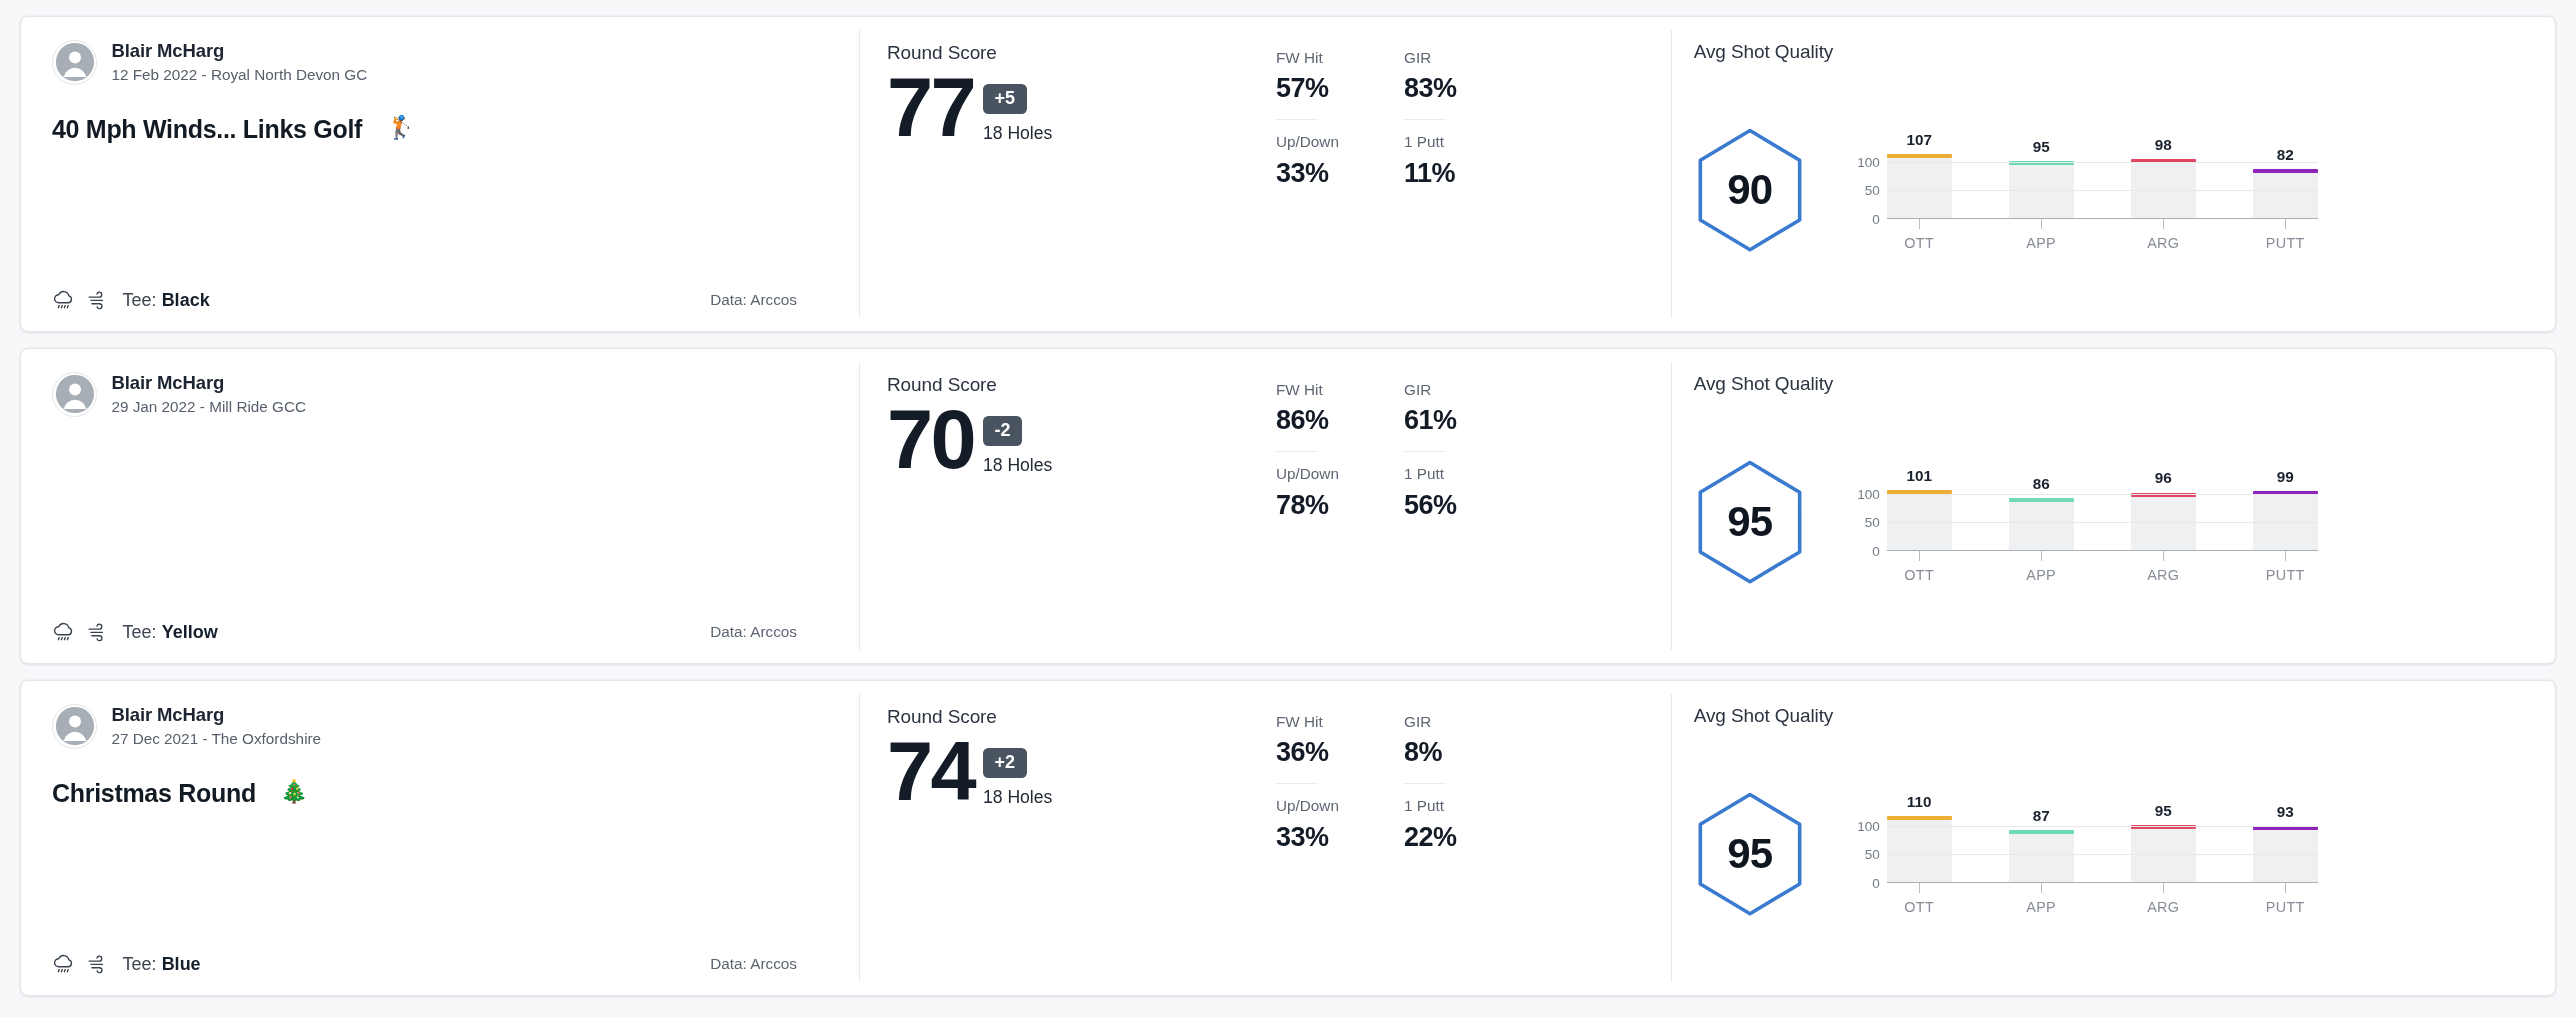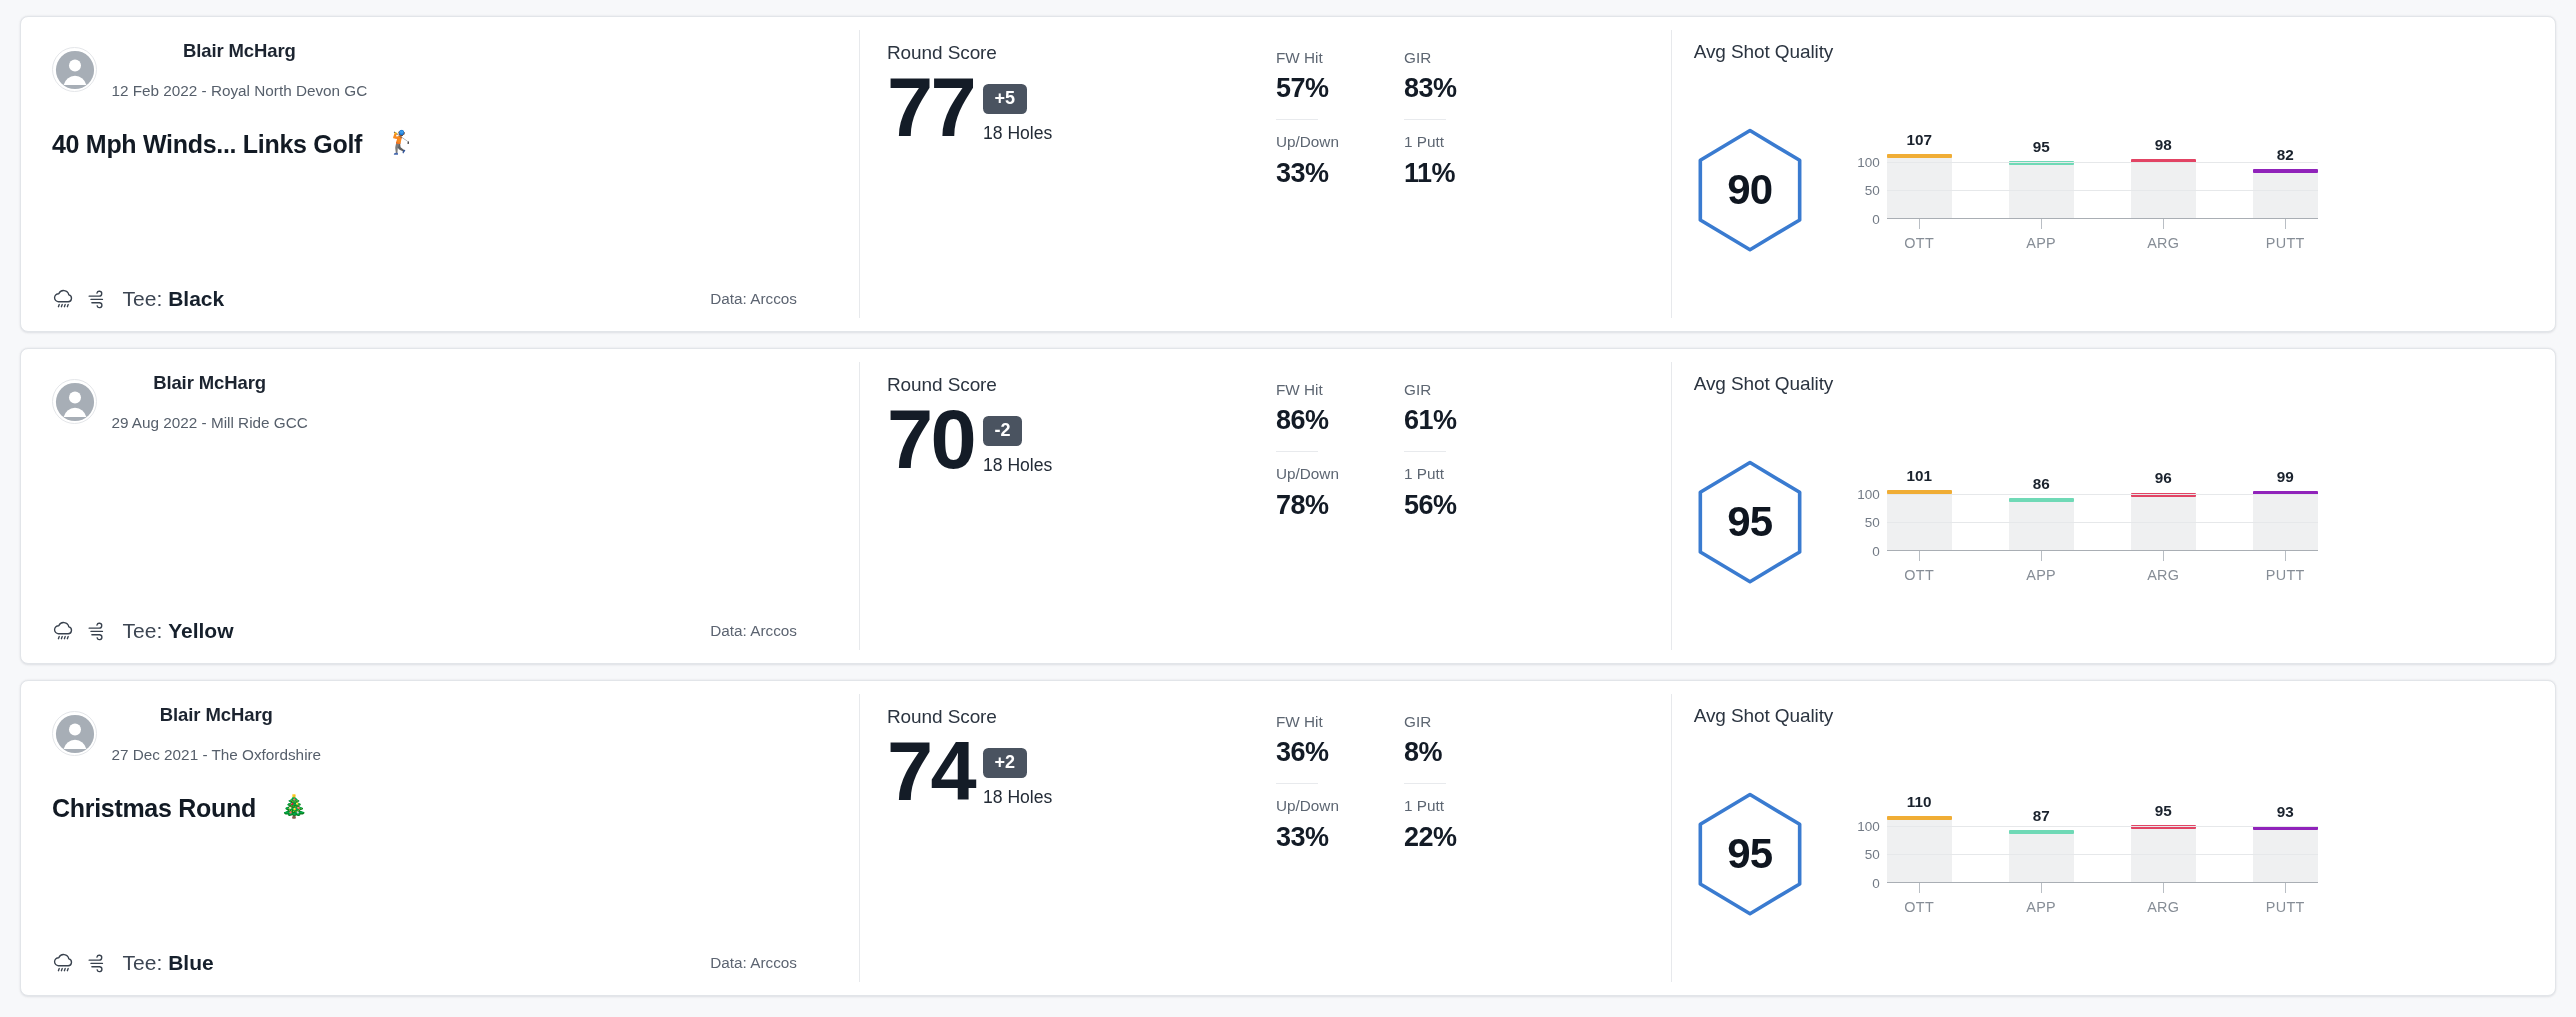--- a/index.html
+++ b/index.html
@@ -52,21 +52,21 @@
 
   .user-row { display: flex; align-items: center; gap: 14.4px; }
   .avatar {
     width: 45px; height: 45px; border-radius: 50%;
     background: #ffffff;
     border: 0.9px solid #e4e6e9;
     display: flex; align-items: center; justify-content: center;
     flex: none;
   }
   .avatar svg { display: block; }
-  .user-meta { display: flex; flex-direction: column; gap: 20px; align-items: center; }
+  .user-meta { display: flex; flex-direction: column; gap: 4px; }
   .user-name {
     font-size: 18.5px; font-weight: 700; color: #1c2430; letter-spacing: -0.1px;
   }
   .user-sub { font-size: 15.3px; color: #565f6b; font-weight: 400; }
 
   .round-title {
     margin-top: 29px;
     font-size: 25px;
     font-weight: 700;
     color: #121a24;
@@ -81,21 +81,21 @@
   .info-footer {
     margin-top: auto;
     display: flex;
     align-items: center;
     justify-content: space-between;
     padding-right: 32px;
   }
   .cond-group { display: flex; align-items: center; gap: 10px; }
   .cond-icon { display: flex; align-items: center; }
   .tee-text {
-    font-size: 21px; color: #3d4653; margin-left: 3.6px;
+    font-size: 18px; color: #3d4653; margin-left: 3.6px;
   }
   .tee-text b { color: #16202c; font-weight: 700; }
   .data-src { font-size: 15.3px; color: #5c6471; }
 
   
   .score-pane {
     width: 812px;
     flex: none;
     position: relative;
     padding: 25px 0 20px 27px;
@@ -448,21 +448,21 @@
       <div class="user-row">
         <div class="avatar">
           <svg width="40" height="40" viewBox="0 0 44 44" aria-hidden="true">
             <circle cx="22" cy="22" r="21" fill="#a7aeb6"></circle>
             <circle cx="22" cy="17" r="6.6" fill="#ffffff"></circle>
             <path d="M9.5 38.5a12.8 12.8 0 0 1 25 0z" fill="#ffffff"></path>
           </svg>
         </div>
         <div class="user-meta">
           <div class="user-name">Blair McHarg</div>
-          <div class="user-sub">29 Aug 2022 - Mill Ride GCC</div>
+          <div class="user-sub">29 Jan 2022 - Mill Ride GCC</div>
         </div>
       </div>
 
 
       <div class="info-footer">
         <div class="cond-group">
           <span class="cond-icon">
             <svg width="23.5" height="21.7" viewBox="0 0 26 24" fill="none" stroke="#39424e" stroke-width="1.5" stroke-linecap="round" stroke-linejoin="round" aria-hidden="true">
               <path d="M7 15.2a4.4 4.4 0 0 1 .5-8.8 5.8 5.8 0 0 1 11.1 1.3 3.8 3.8 0 0 1-.6 7.5H7z"></path>
               <path d="M8 18.3l-.9 2.4M11.3 18.3l-.9 2.4M14.6 18.3l-.9 2.4M17.9 18.3l-.9 2.4"></path>

